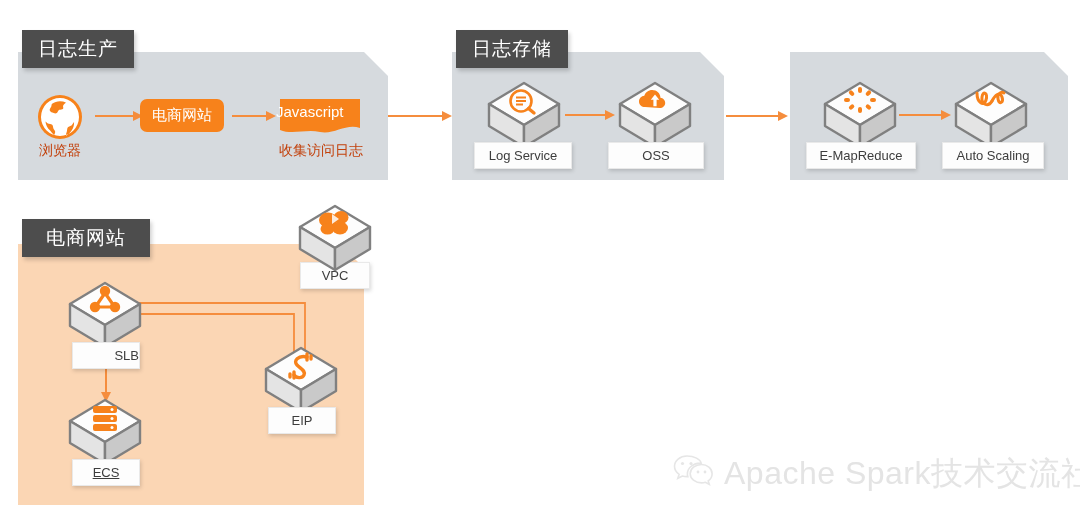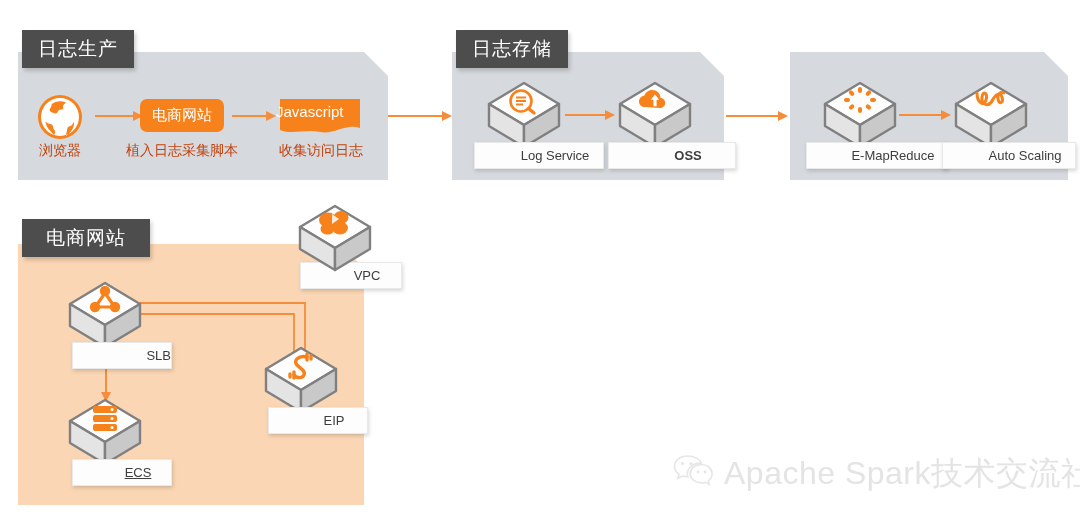--- a/index.html
+++ b/index.html
@@ -40,21 +40,20 @@
     background:#fdfdfd;
     border:1px solid #e9e9e9;
     box-shadow:1px 2px 4px rgba(0,0,0,.16);
     color:#3d3d3d;
     font-size:13px;
     line-height:25px;
     height:25px;
     text-align:center;
     white-space:nowrap;
     z-index:5;
-    padding-left:32px;
   }
 
   
   .globe{position:absolute;width:46px;height:46px;}
   .orange-pill{
     position:absolute;
     background:#f7821b;
     border-radius:7px;
     color:#ffffff;
     font-size:15px;
@@ -115,21 +114,20 @@
   <div class="caption" style="left:15px;top:130px;width:90px;">浏览器</div>
 
   <div class="conn" style="left:95px;top:96px;width:48px;height:16px;">
     <svg width="48" height="16" viewBox="0 0 48 16">
       <line x1="0" y1="8" x2="38" y2="8" stroke="#f58d3d" stroke-width="2"></line>
       <polygon points="38,3 48,8 38,13" fill="#f58d3d"></polygon>
     </svg>
   </div>
 
   <div class="orange-pill" style="left:140px;top:87px;width:84px;height:33px;">电商网站</div>
-  <div class="caption" style="left:112px;top:130px;width:140px;">植入日志采集脚本</div>
 
   <div class="conn" style="left:232px;top:96px;width:44px;height:16px;">
     <svg width="44" height="16" viewBox="0 0 44 16">
       <line x1="0" y1="8" x2="34" y2="8" stroke="#f58d3d" stroke-width="2"></line>
       <polygon points="34,3 44,8 34,13" fill="#f58d3d"></polygon>
     </svg>
   </div>
 
   <div class="ribbon" style="left:276px;top:85px;width:88px;height:40px;">
     <svg width="88" height="40" viewBox="0 0 88 40">
@@ -182,21 +180,21 @@
     <svg width="78" height="78" viewBox="0 0 78 78">
       <polygon points="39,6 74,27 39,48 4,27" fill="#fdfdfd" stroke="#808080" stroke-width="2.4" stroke-linejoin="round"></polygon>
       <polygon points="4,27 39,48 39,70 4,49" fill="#e4e4e4" stroke="#808080" stroke-width="2.4" stroke-linejoin="round"></polygon>
       <polygon points="74,27 39,48 39,70 74,49" fill="#c9c9c9" stroke="#808080" stroke-width="2.4" stroke-linejoin="round"></polygon>
       <g>
         <path d="M29 30c-3.3 0-6-2.5-6-5.6 0-2.9 2.3-5.3 5.3-5.6.9-3.4 4.1-5.9 7.9-5.9 4.5 0 8.2 3.4 8.2 7.6v.3c2.7.3 4.8 2.5 4.8 5.1 0 2.8-2.4 5.1-5.4 5.1z" fill="#f7821b"></path>
         <path d="M39 17.5l4.2 5.2h-2.6v6.6h-3.2v-6.6h-2.6z" fill="#ffffff"></path>
       </g>
     </svg>
   </div>
-  <div class="node-label" style="left:608px;top:130px;width:94px;font-weight:bold;">OSS</div>
+  <div class="node-label" style="left:608px;top:130px;width:94px;">OSS</div>
 
   <div class="conn" style="left:726px;top:96px;width:62px;height:16px;">
     <svg width="62" height="16" viewBox="0 0 62 16">
       <line x1="0" y1="8" x2="52" y2="8" stroke="#f58d3d" stroke-width="2"></line>
       <polygon points="52,3 62,8 52,13" fill="#f58d3d"></polygon>
     </svg>
   </div>
 
   <div class="panel" style="left:790px;top:40px;width:278px;height:128px;">
     <div class="panel-body">

